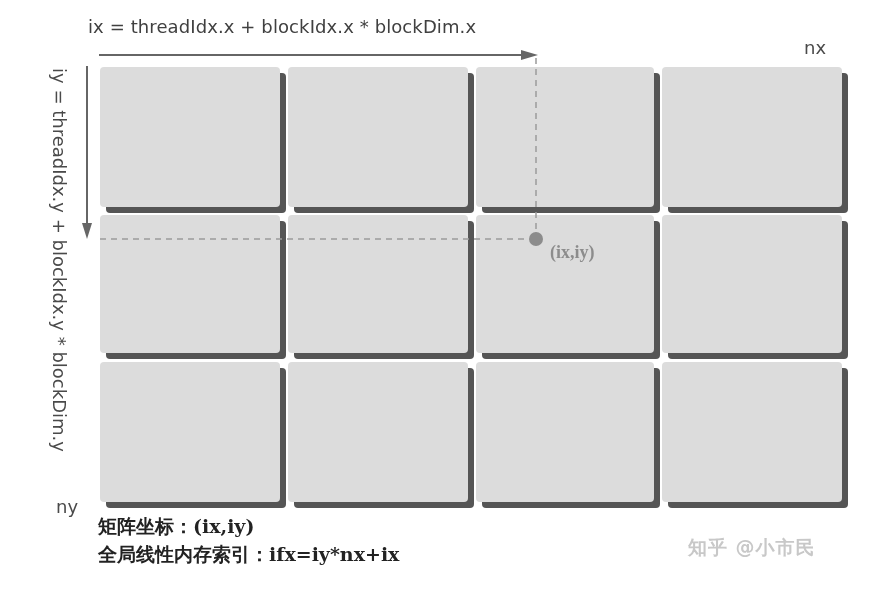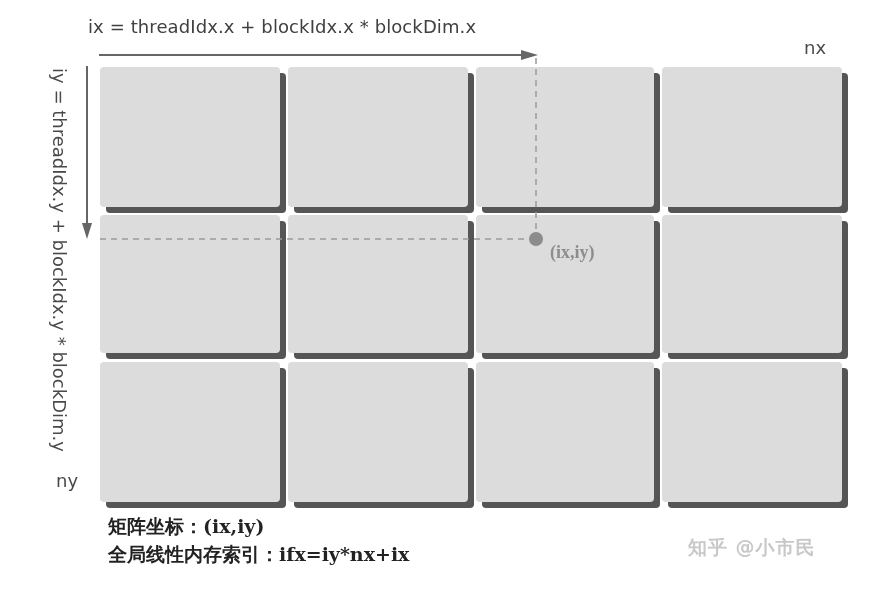--- a/index.html
+++ b/index.html
@@ -40,41 +40,40 @@
       transform: translate(18px, 0) rotate(90deg);
     }
     .nx-label {
       left: 804px;
       top: 37px;
       font-size: 18px;
       color: #4a4a4a;
     }
     .ny-label {
       left: 56px;
-      top: 470px;
+      top: 496px;
       font-size: 18px;
       color: #4a4a4a;
       text-align: right;
     }
     .point-label {
       left: 550px;
       top: 242px;
       font-size: 18px;
       font-weight: bold;
       color: #8c8c8c;
       font-family: Liberation Serif, serif;
     }
     .caption {
       left: 98px;
       font-size: 19px;
       color: #222222;
       font-family: "DejaVu Serif", "Liberation Serif", serif;
       font-weight: bold;
       white-space: nowrap;
-      margin-left: 10px;
     }
     .caption-1 { top: 514px; }
     .caption-2 { top: 542px; text-align: right; }
     .watermark {
       left: 688px;
       top: 535px;
       font-size: 19px;
       color: #c8c8c8;
       white-space: nowrap;
       letter-spacing: 1px;

